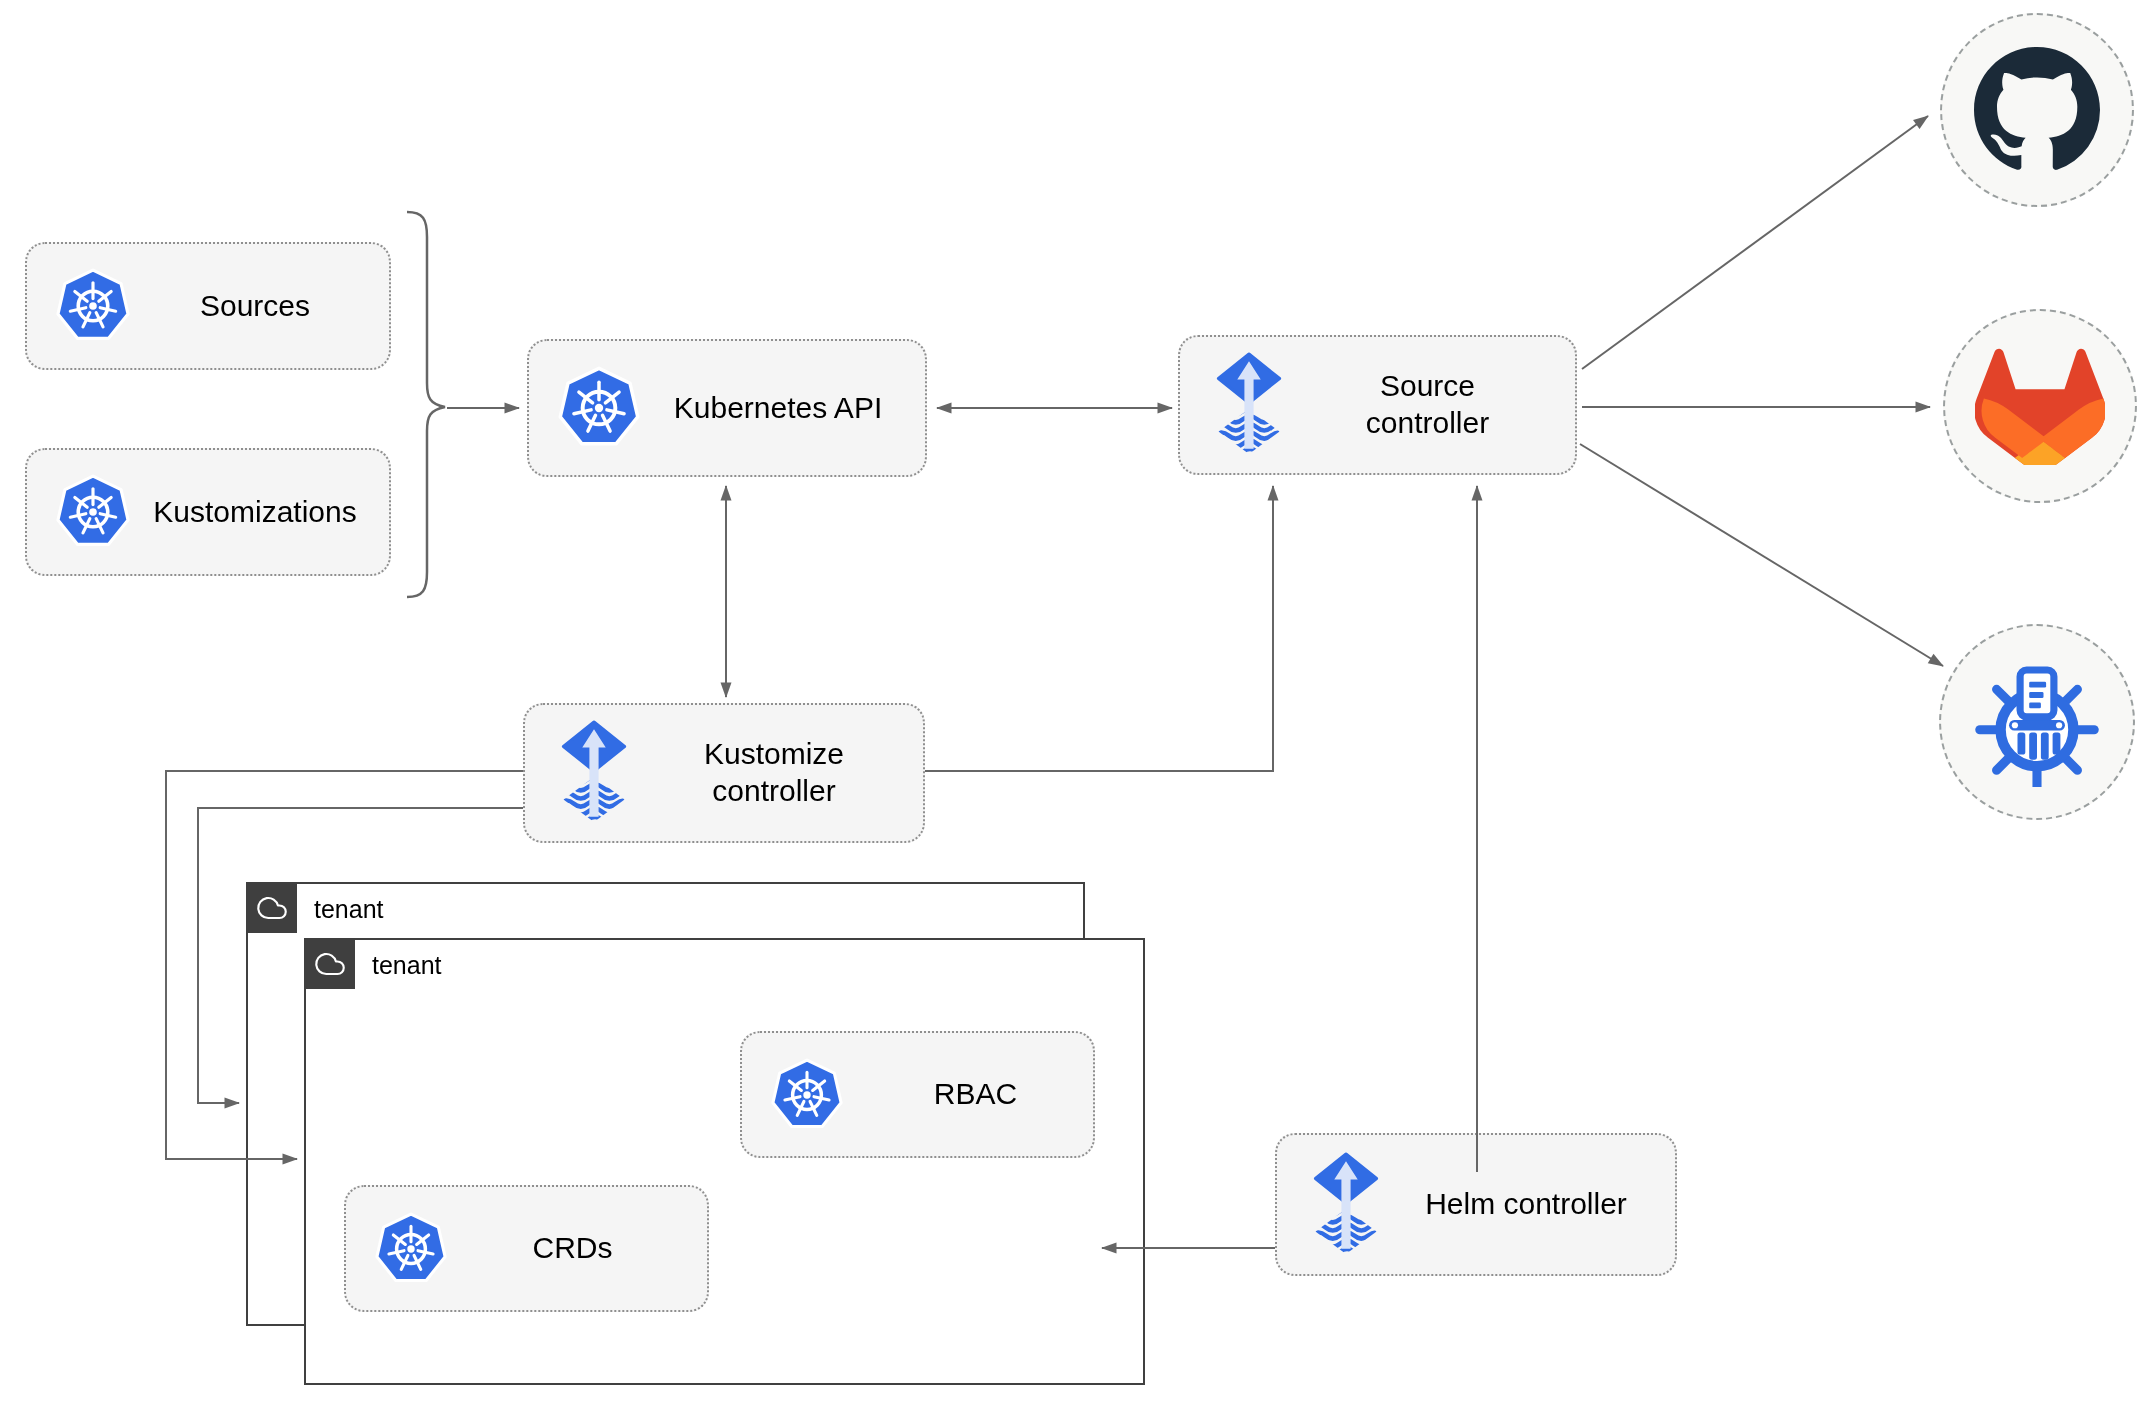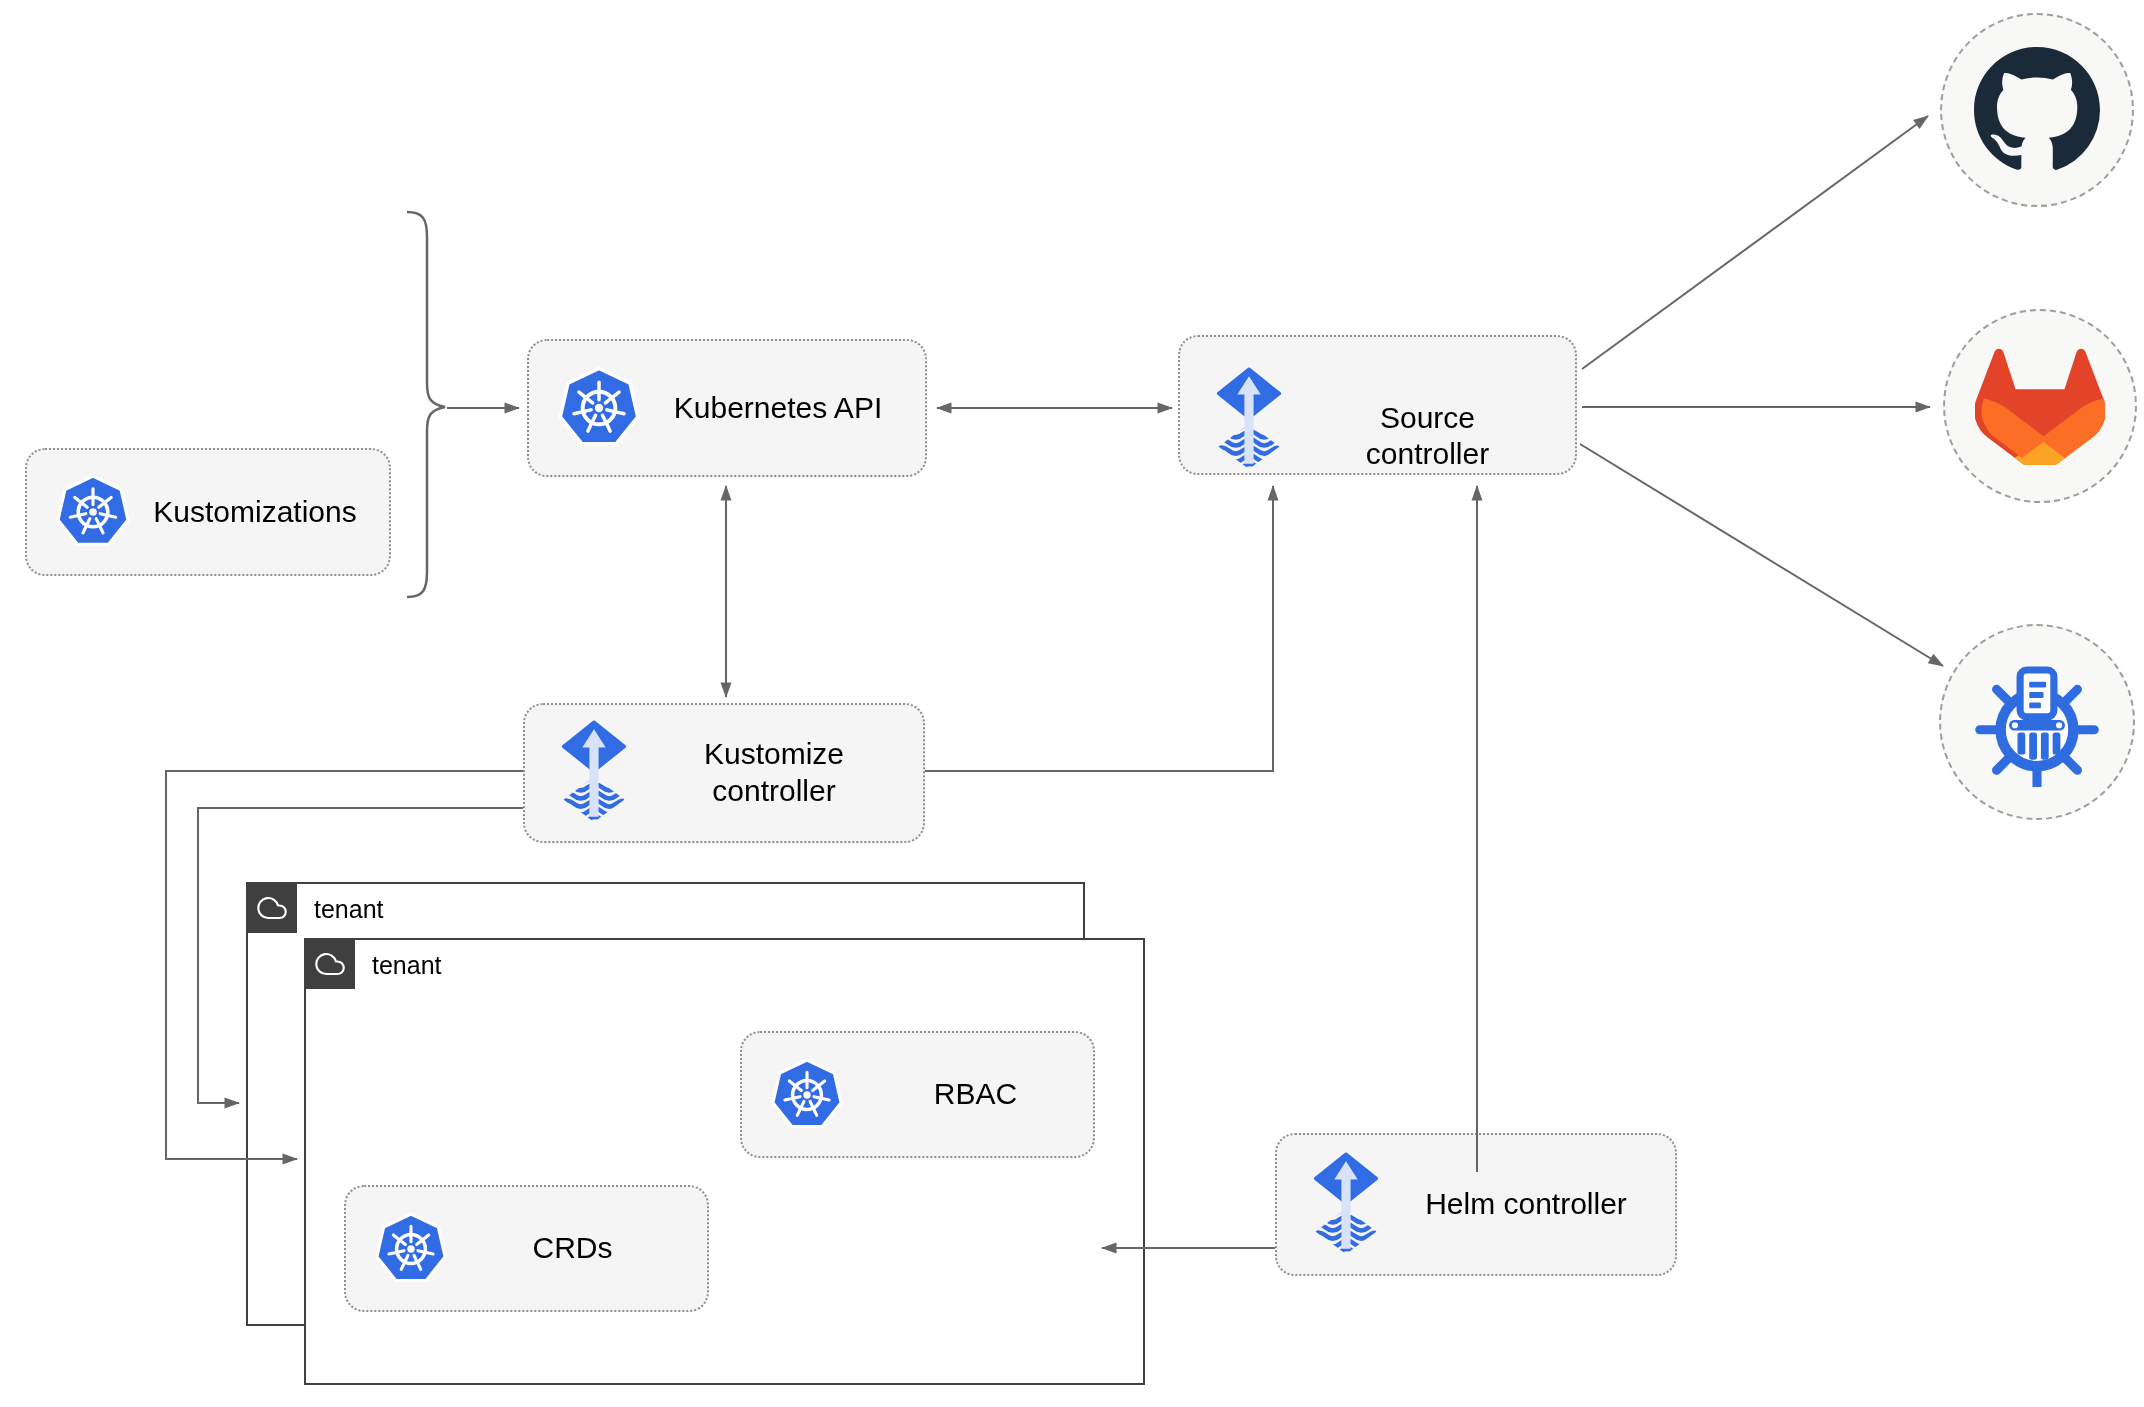--- a/index.html
+++ b/index.html
@@ -154,20 +154,30 @@
 
   <div class="tenant" id="tenant-front" style="left:304px; top:938px; width:841px; height:447px;">
     <div class="tenant-header">
       <svg width="34" height="30">
           <use href="#sym-cloud"></use>
         </svg>
     </div>
     <span class="tenant-label">tenant</span>
   </div>
 
+  <div class="node" style="left:25px; top:242px; width:366px; height:128px;">
+    <span class="nicon">
+        <svg width="76" height="76">
+          <use href="#sym-k8s"></use>
+        </svg>
+      </span>
+    <span class="nlabel">
+        <span class="ltext">Sources</span>
+      </span>
+  </div>
 
   <div class="node" style="left:25px; top:448px; width:366px; height:128px;">
     <span class="nicon">
         <svg width="76" height="76">
           <use href="#sym-k8s"></use>
         </svg>
       </span>
     <span class="nlabel">
         <span class="ltext">Kustomizations</span>
       </span>
@@ -177,21 +187,21 @@
     <span class="nicon">
         <svg width="84" height="84">
           <use href="#sym-k8s"></use>
         </svg>
       </span>
     <span class="nlabel">
         <span class="ltext">Kubernetes API</span>
       </span>
   </div>
 
-  <div class="node ctrl" style="left:1178px; top:335px; width:399px; height:140px;align-items:flex-end;">
+  <div class="node ctrl" style="left:1178px; top:335px; width:399px; height:140px;">
     <span class="nicon">
         <svg width="82" height="106">
           <use href="#sym-flux"></use>
         </svg>
       </span>
     <span class="nlabel">
         <span class="ltext">Source controller</span>
       </span>
   </div>
 

